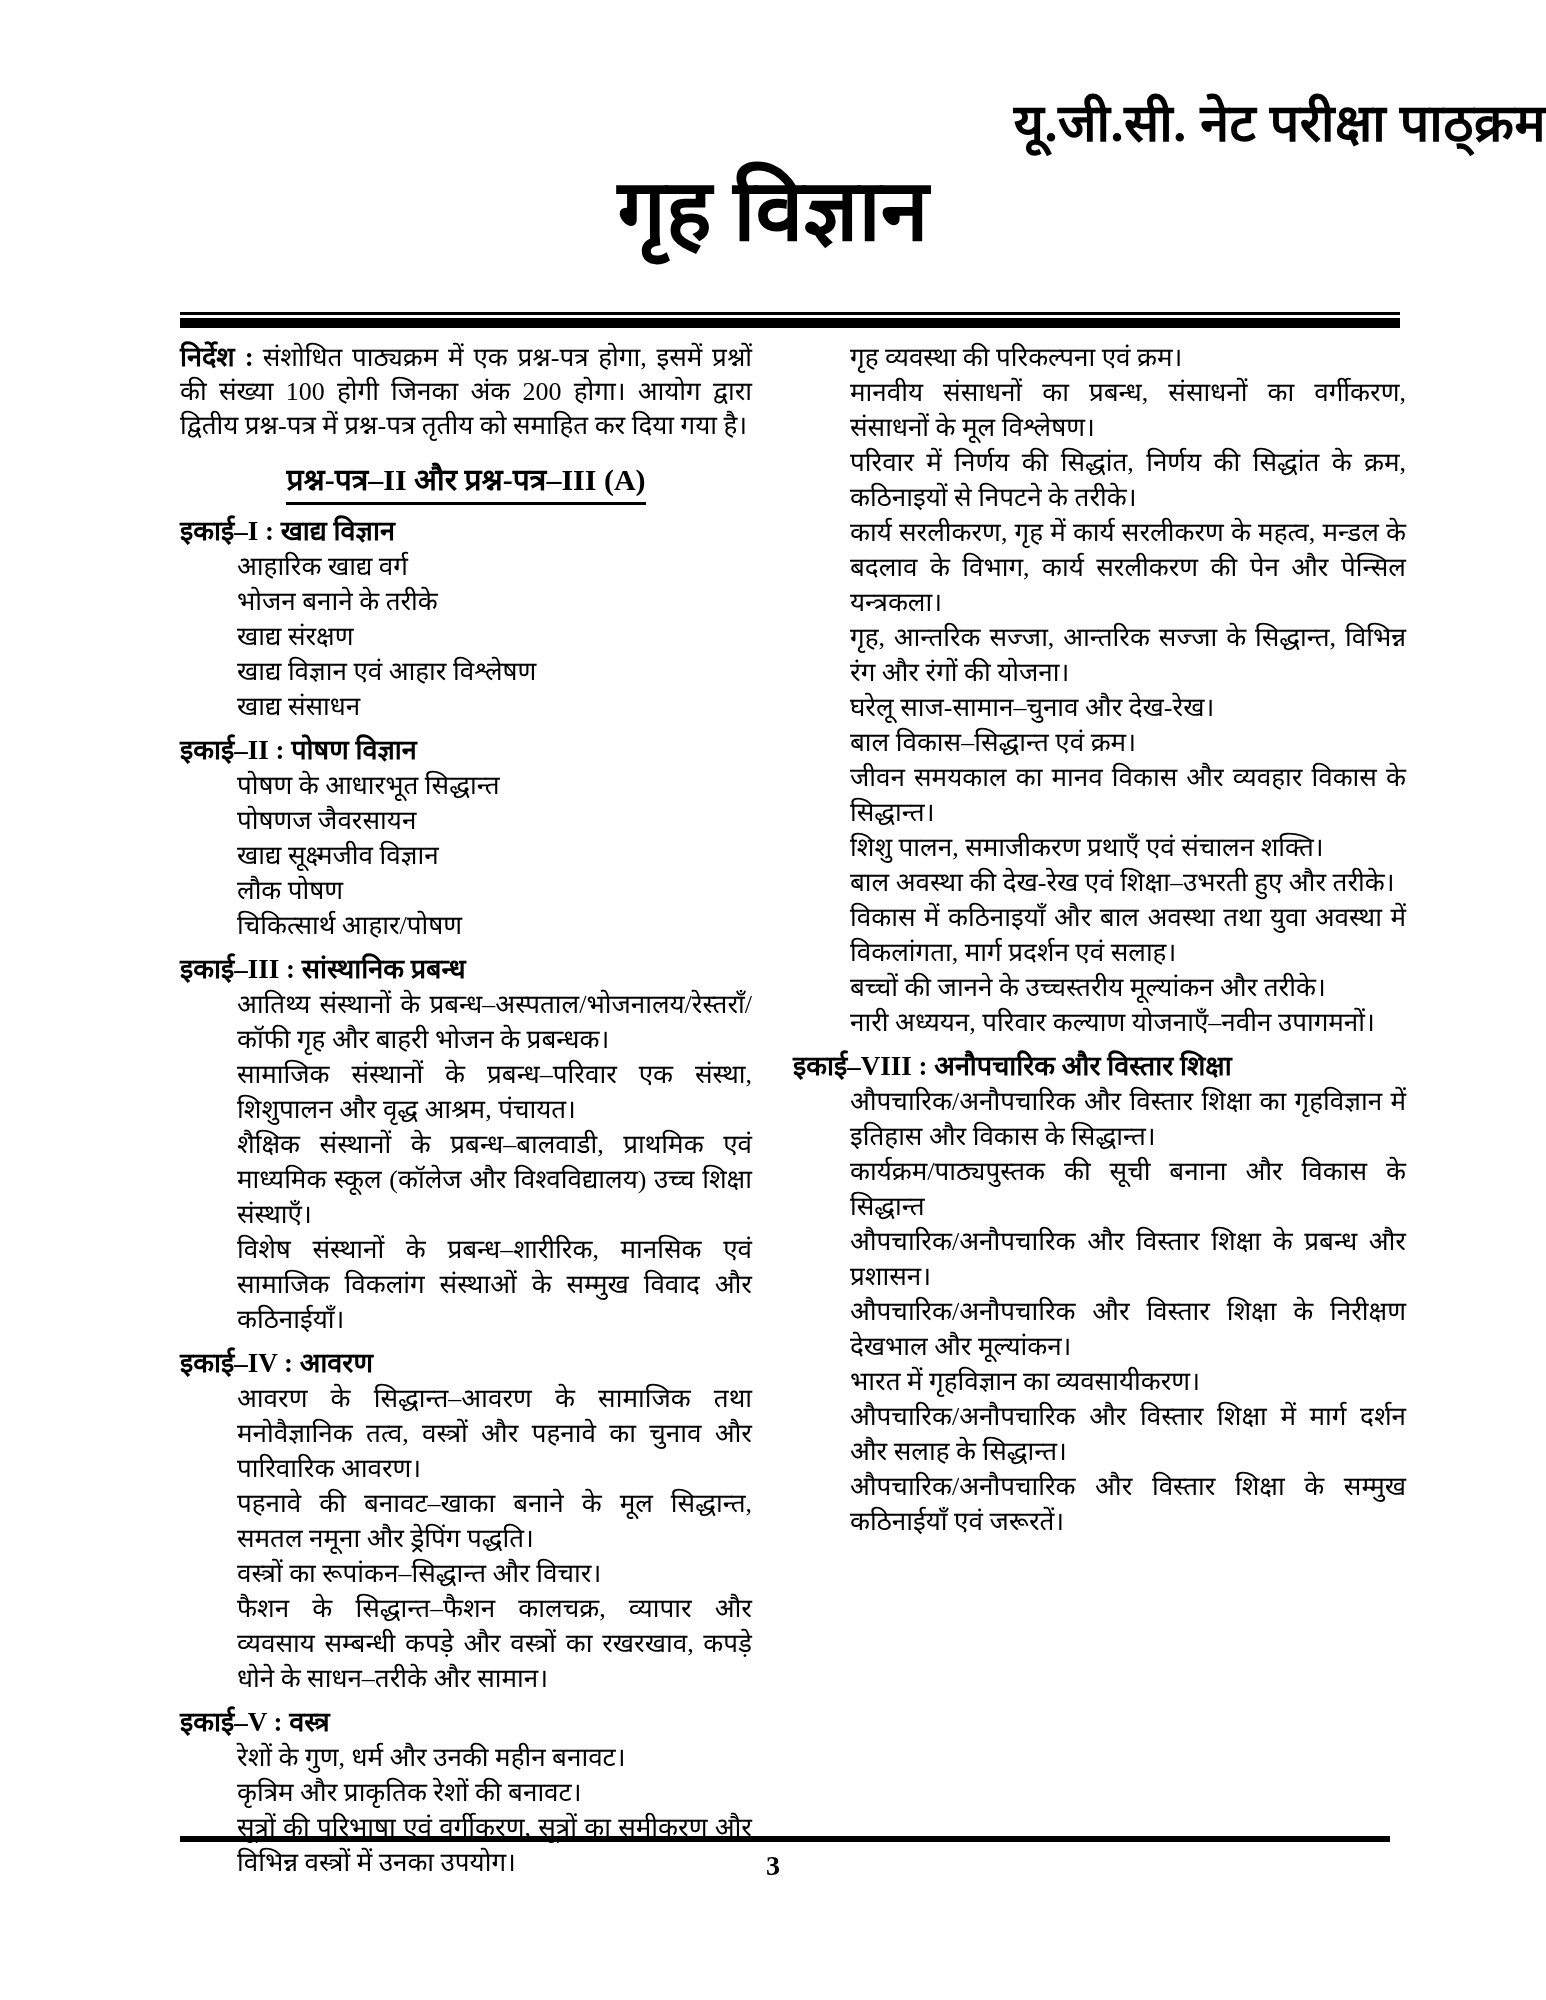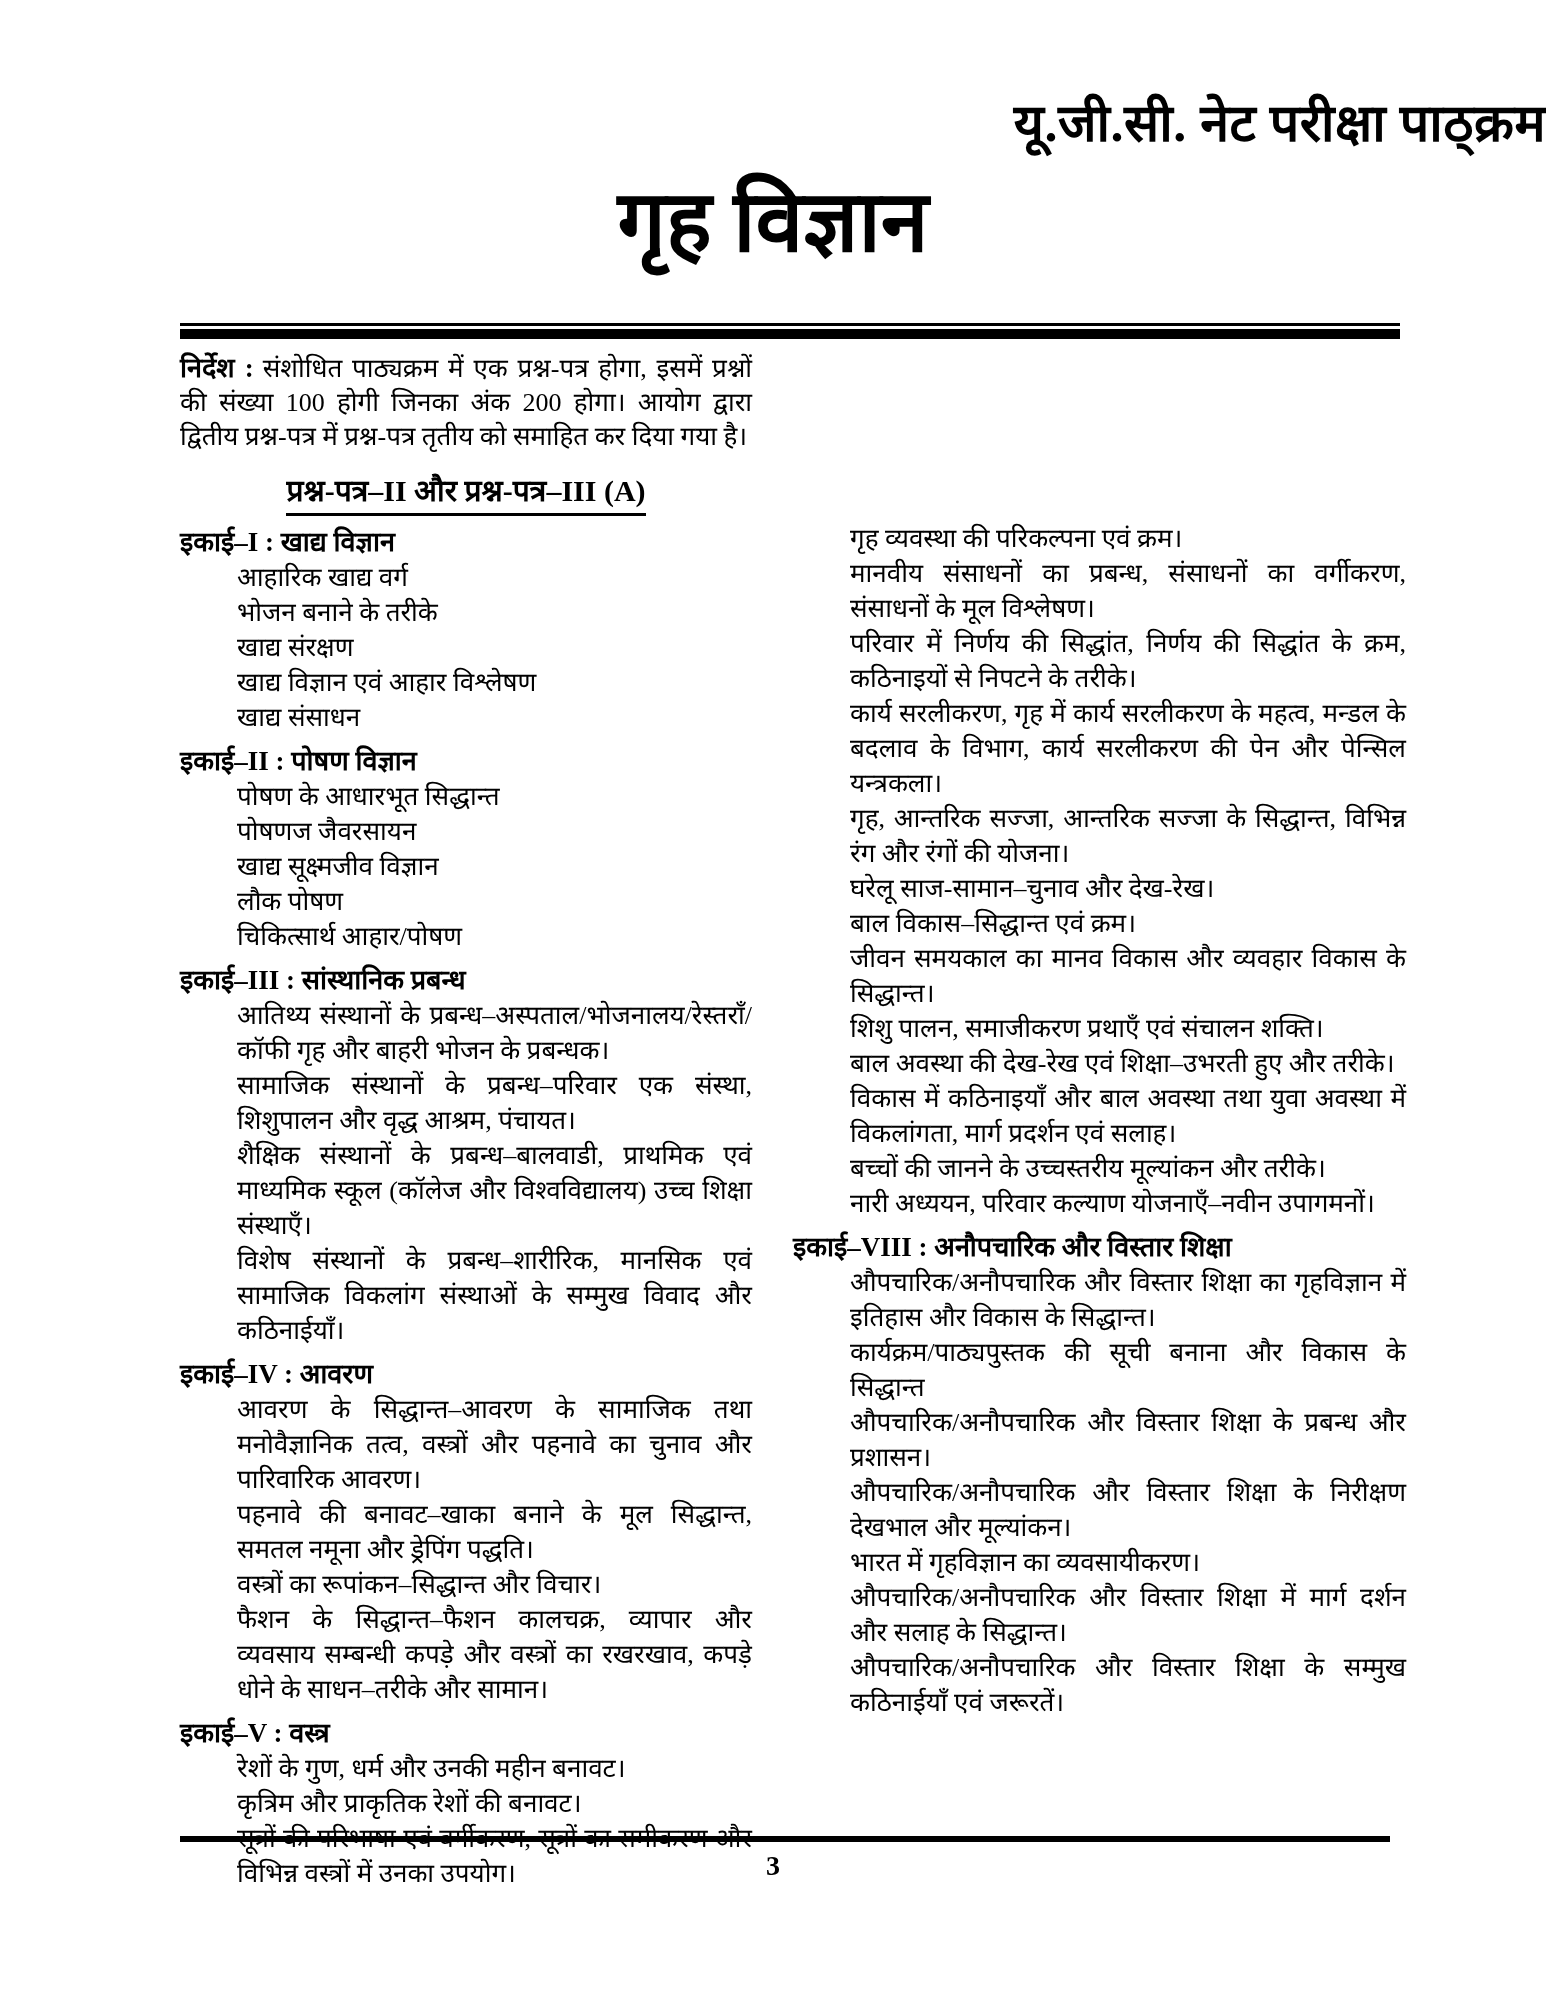--- a/index.html
+++ b/index.html
@@ -7,28 +7,28 @@
     width:1546px;height:2000px;background:#ffffff;color:#000000;
     font-family:"Liberation Serif","DejaVu Serif",serif;
     position:relative;overflow:hidden;
   }
   .title{
     text-align:right;font-weight:bold;font-size:52px;line-height:1.15;
     margin-top:94px;letter-spacing:0.5px;
   }
   .subtitle{
     text-align:center;font-weight:bold;font-size:86px;line-height:1.05;
-    margin-top:23px;
+    margin-top:12px;
     font-family:Liberation Serif, serif;
   }
   .double-rule{margin:56px 146px 0 180px;}
   .double-rule .thin{height:3px;background:#000;}
   .double-rule .thick{height:10px;background:#000;margin-top:3px;}
   .columns{
-    display:flex;align-items:center;box-sizing:border-box;
+    display:flex;align-items:flex-start;box-sizing:border-box;
     padding:12px 140px 0 180px;min-height:1466px;
   }
   .col-left{width:572px;flex:none;}
   .divider{width:2px;background:#000;margin-left:19px;margin-right:20px;flex:none;}
   .col-right{flex:1;min-width:0;}
   .intro{margin:0;font-size:26px;line-height:34px;text-align:justify;}
   .intro-label{font-weight:bold;font-size:27px;margin-right:9px;}
   .section-heading-wrap{text-align:center;margin:18px 0 8px 0;}
   .section-heading{
     display:inline-block;font-weight:bold;font-size:30px;

